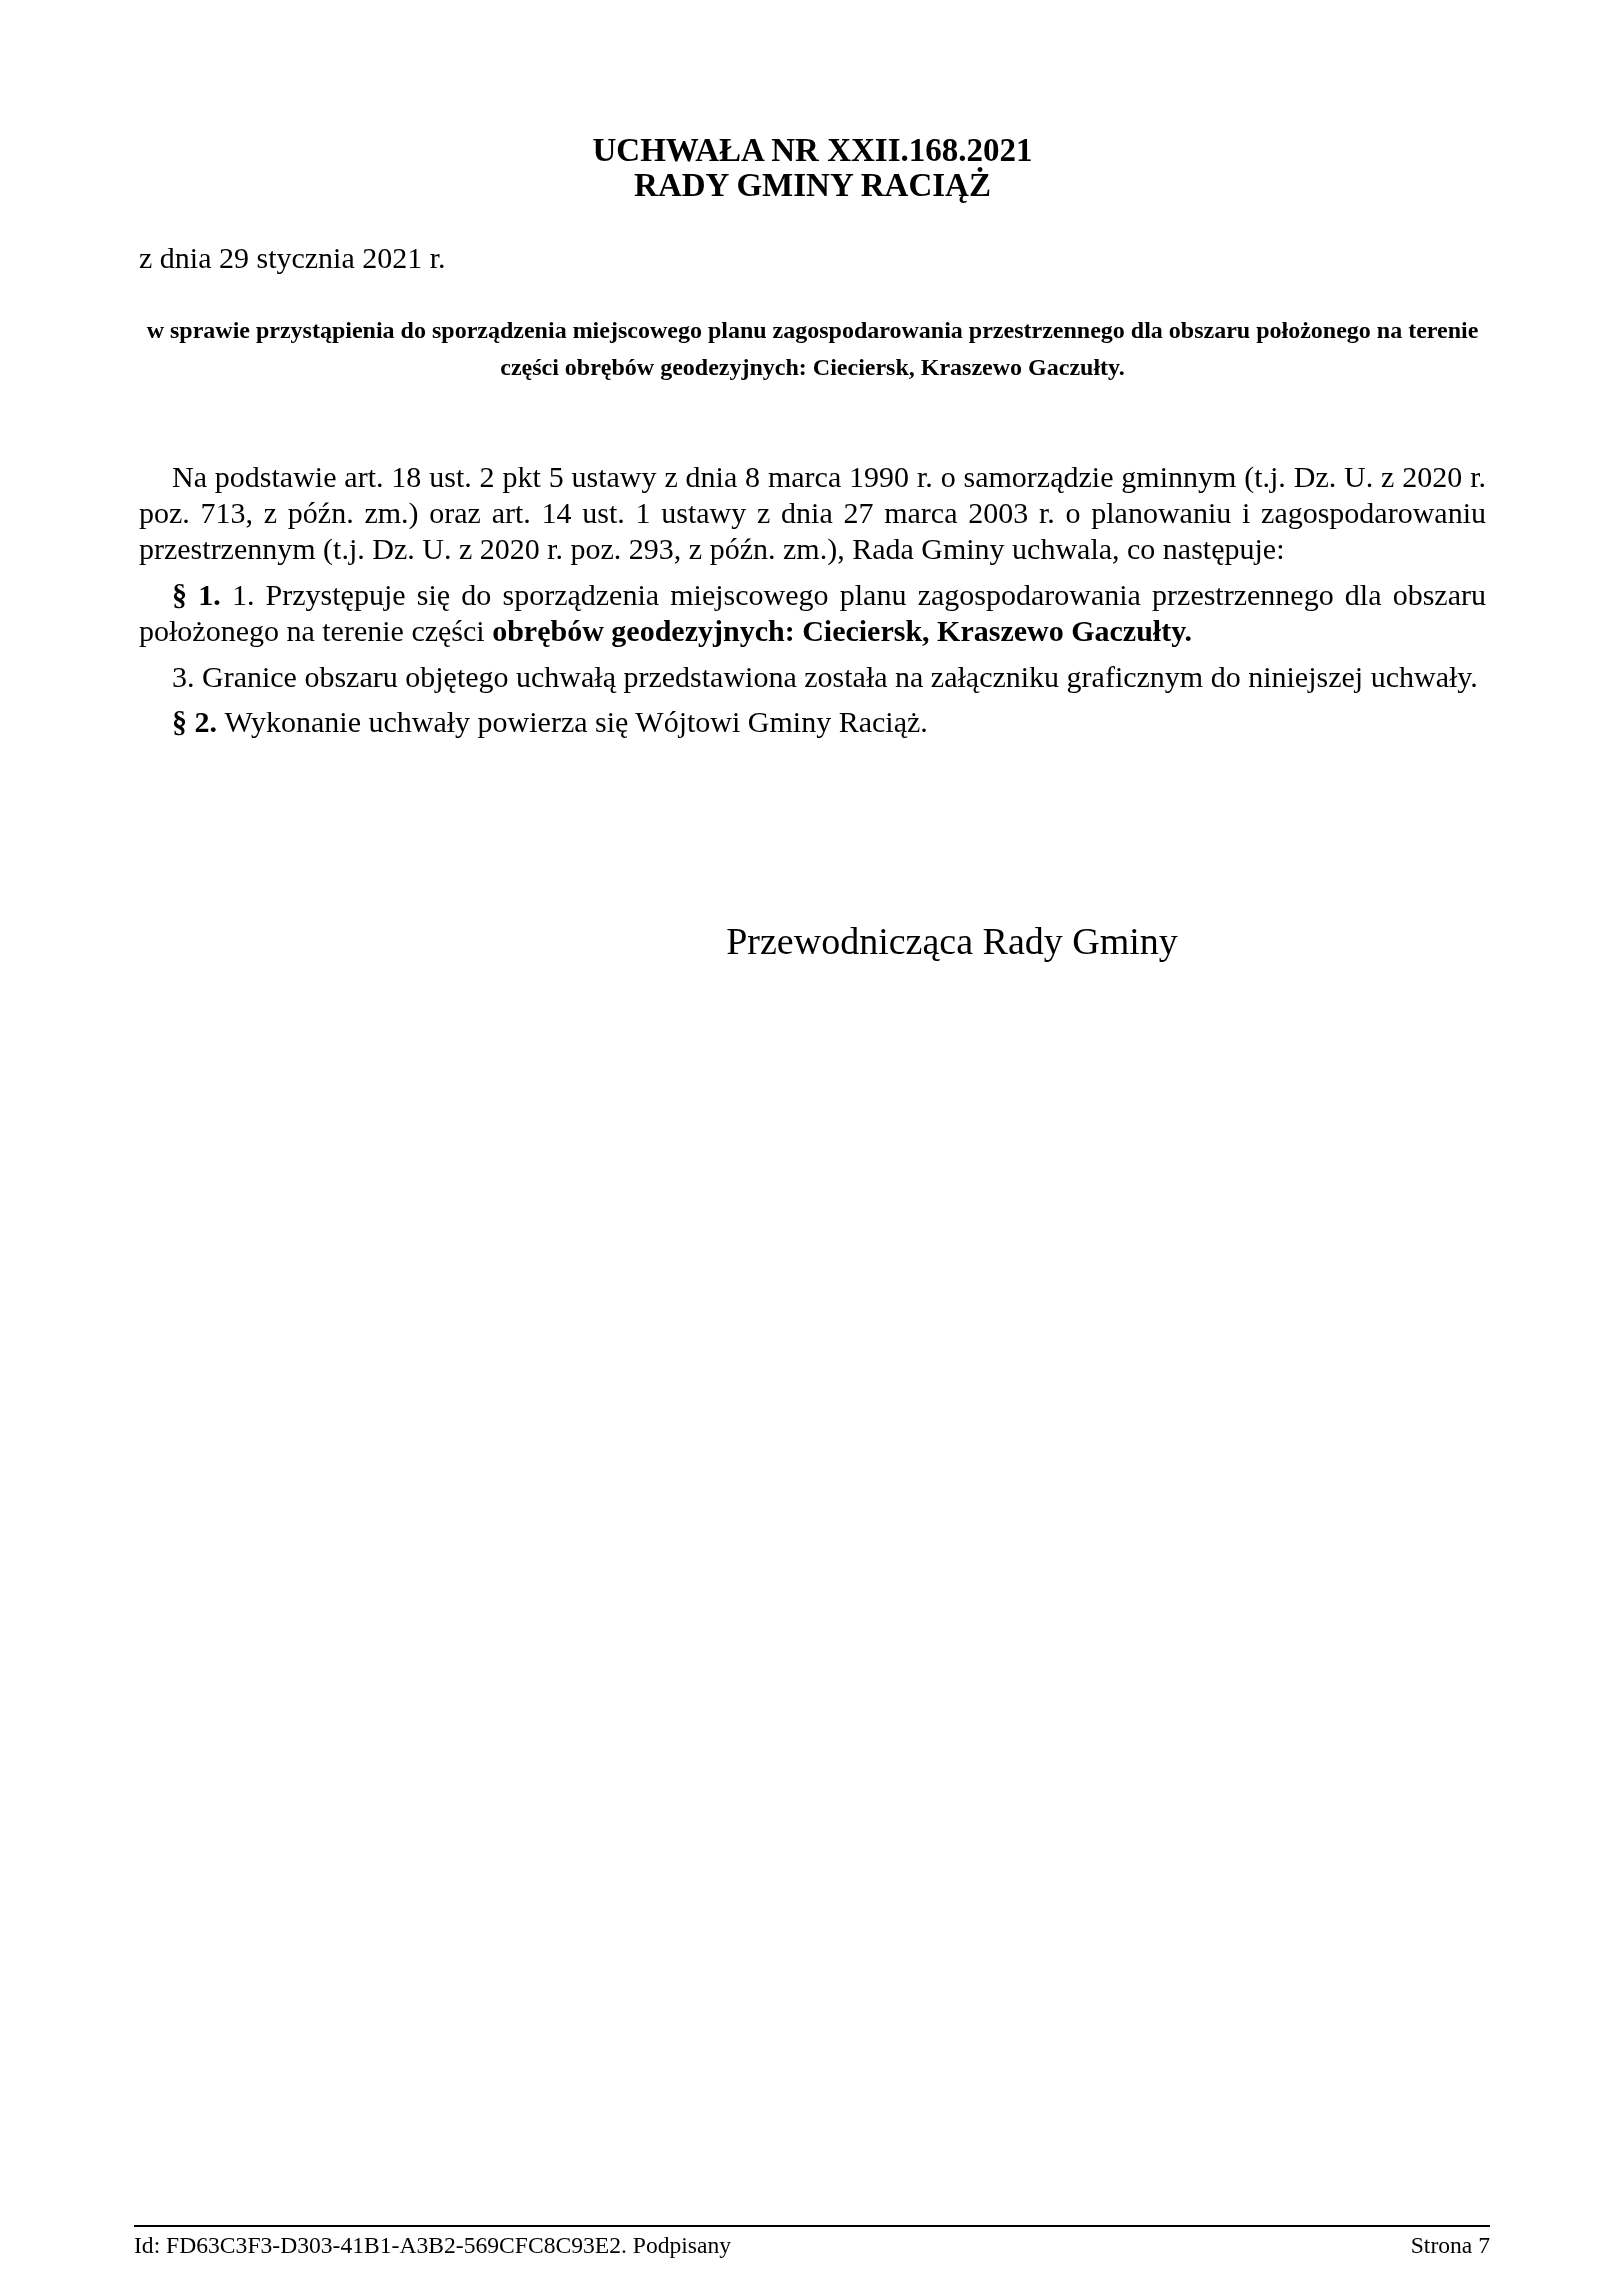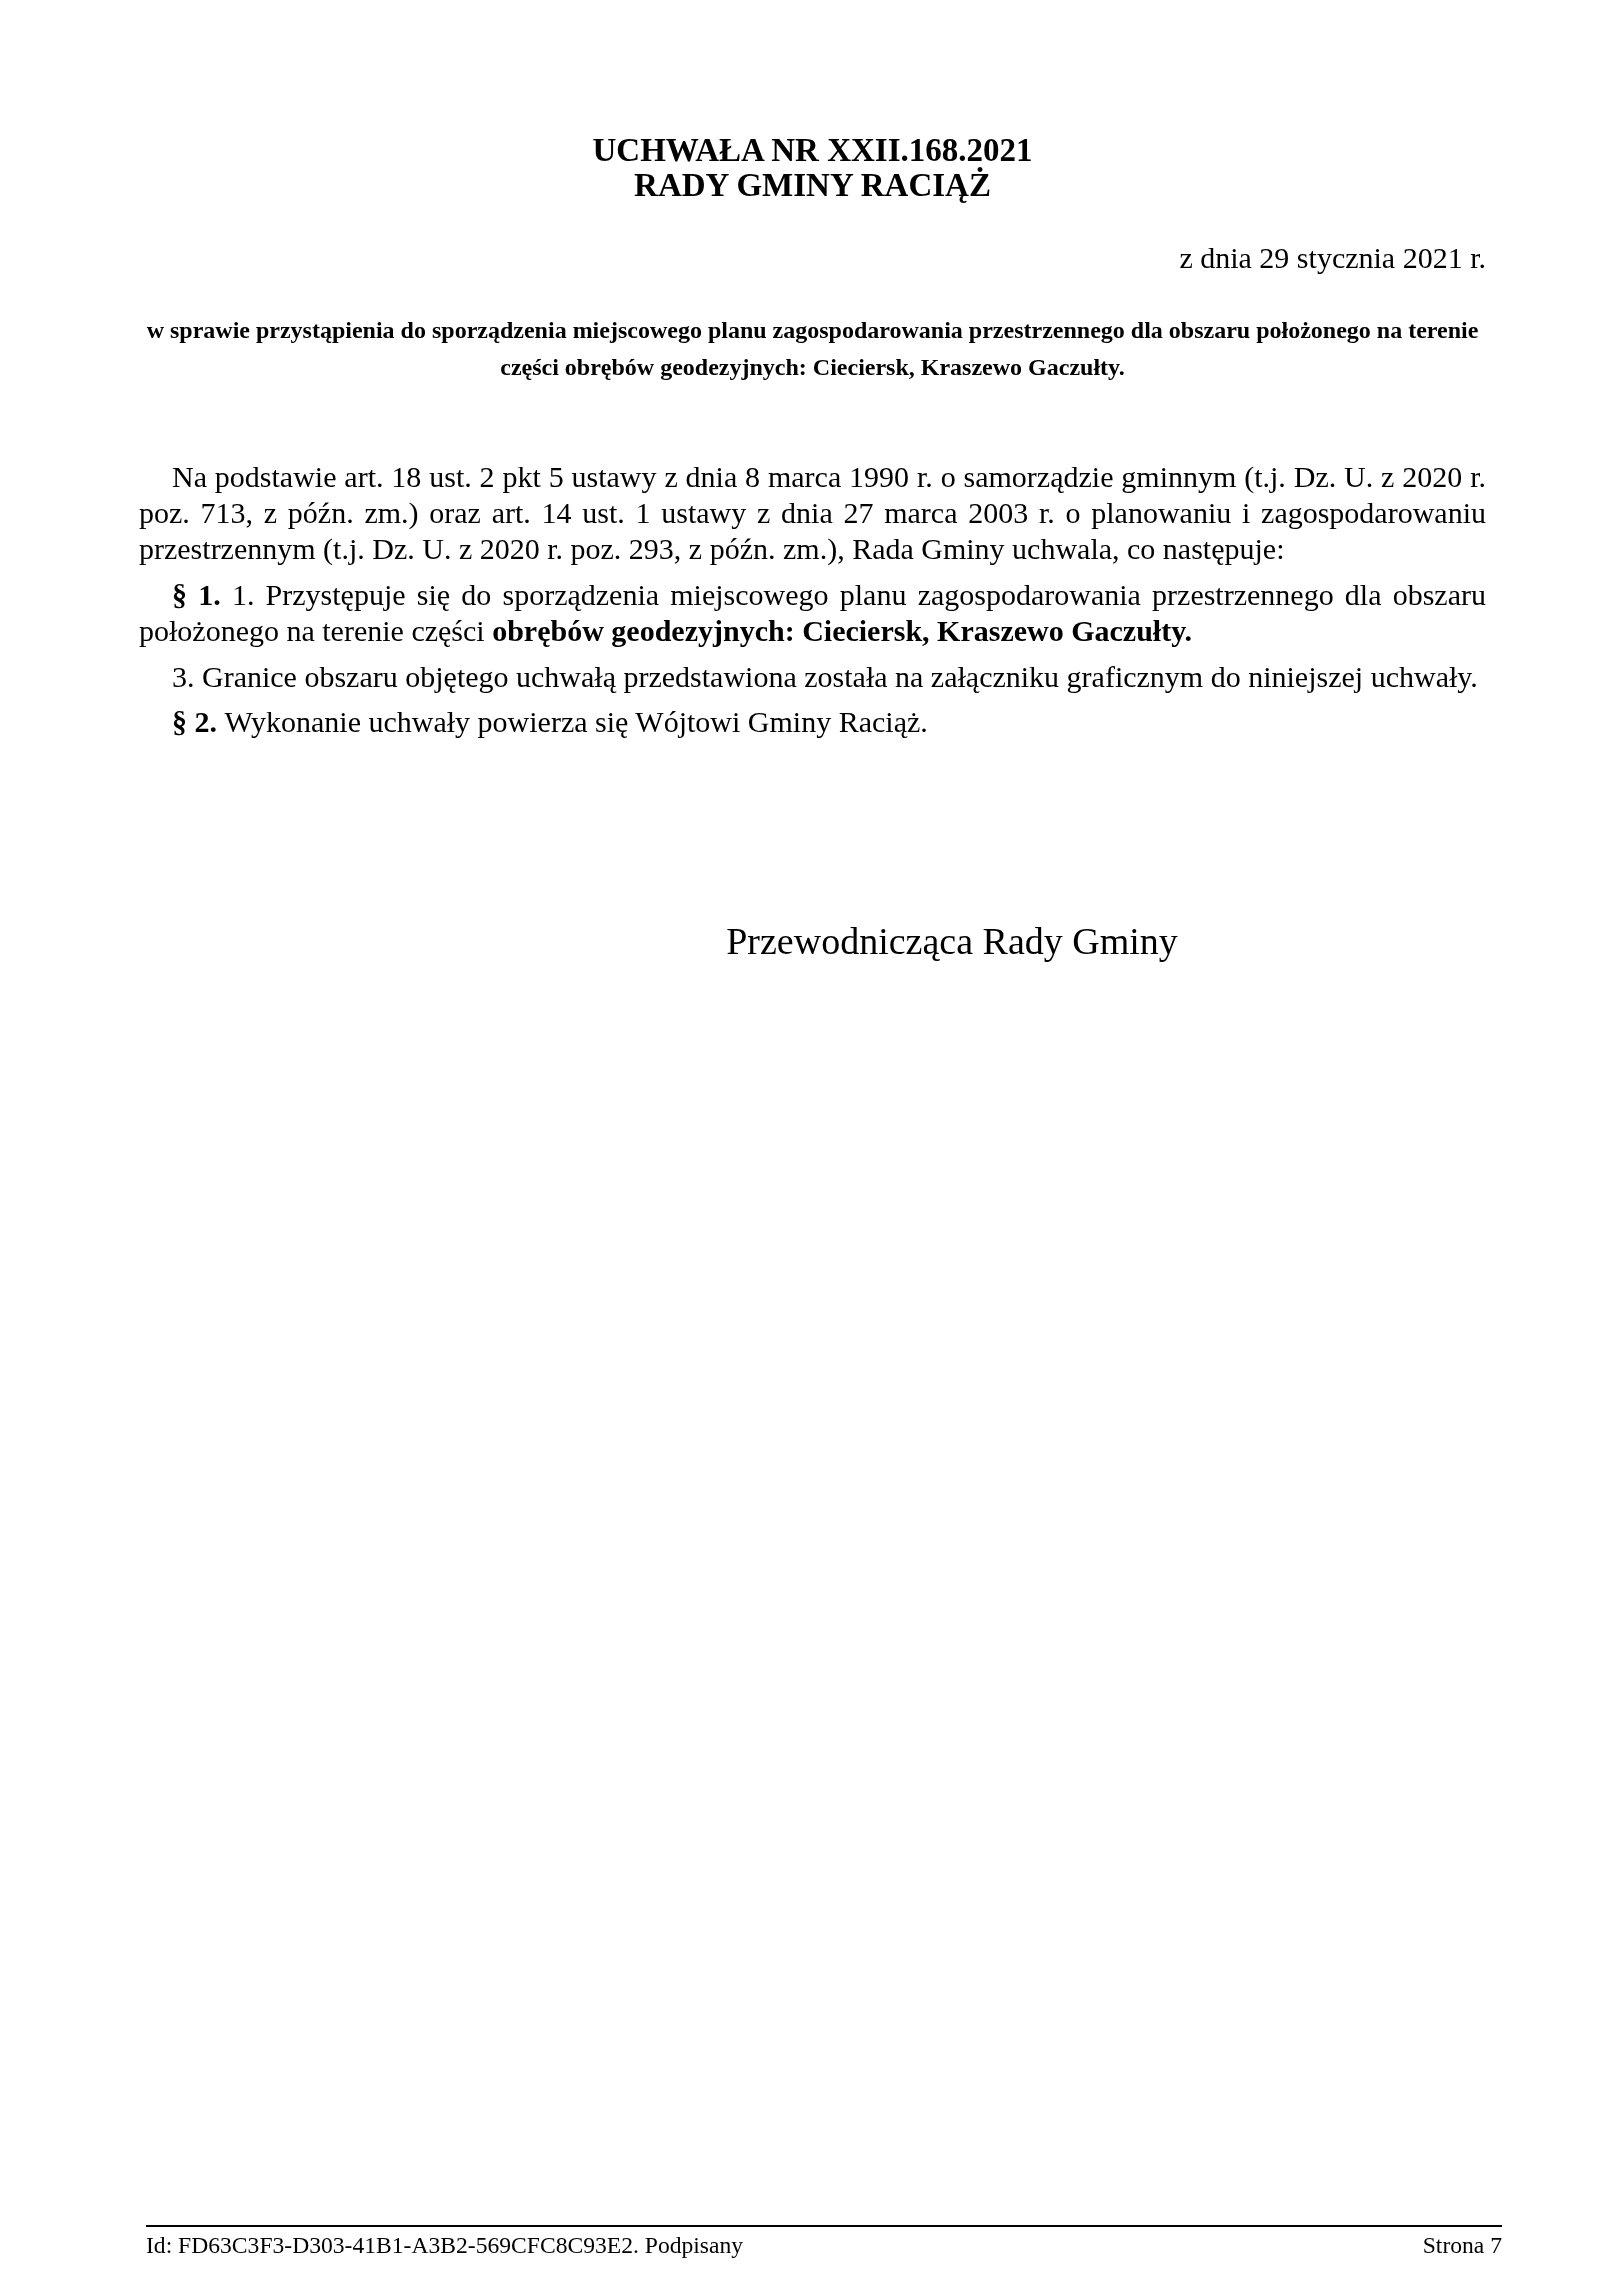--- a/index.html
+++ b/index.html
@@ -23,21 +23,21 @@
     top: 133px;
     width: 1347px;
   }
   .title-block {
     text-align: center;
     font-weight: bold;
     font-size: 33px;
     line-height: 35px;
   }
   .date-line {
-    text-align: right;
+    text-align: left;
     font-size: 30px;
     line-height: 35px;
     margin-top: 37px;
   }
   .subject-block {
     text-align: center;
     font-weight: bold;
     font-size: 24px;
     line-height: 37px;
     margin-top: 37px;
@@ -60,21 +60,21 @@
     text-align: center;
     font-size: 38px;
     line-height: 36px;
   }
   .signature-name {
     margin-top: 67px;
     font-weight: bold;
   }
   .footer {
     position: absolute;
-    left: 146px;
+    left: 134px;
     top: 2225px;
     width: 1356px;
   }
   .footer-rule {
     border-top: 2px solid #000000;
     height: 0;
   }
   .footer-row {
     display: flex;
     justify-content: space-between;

